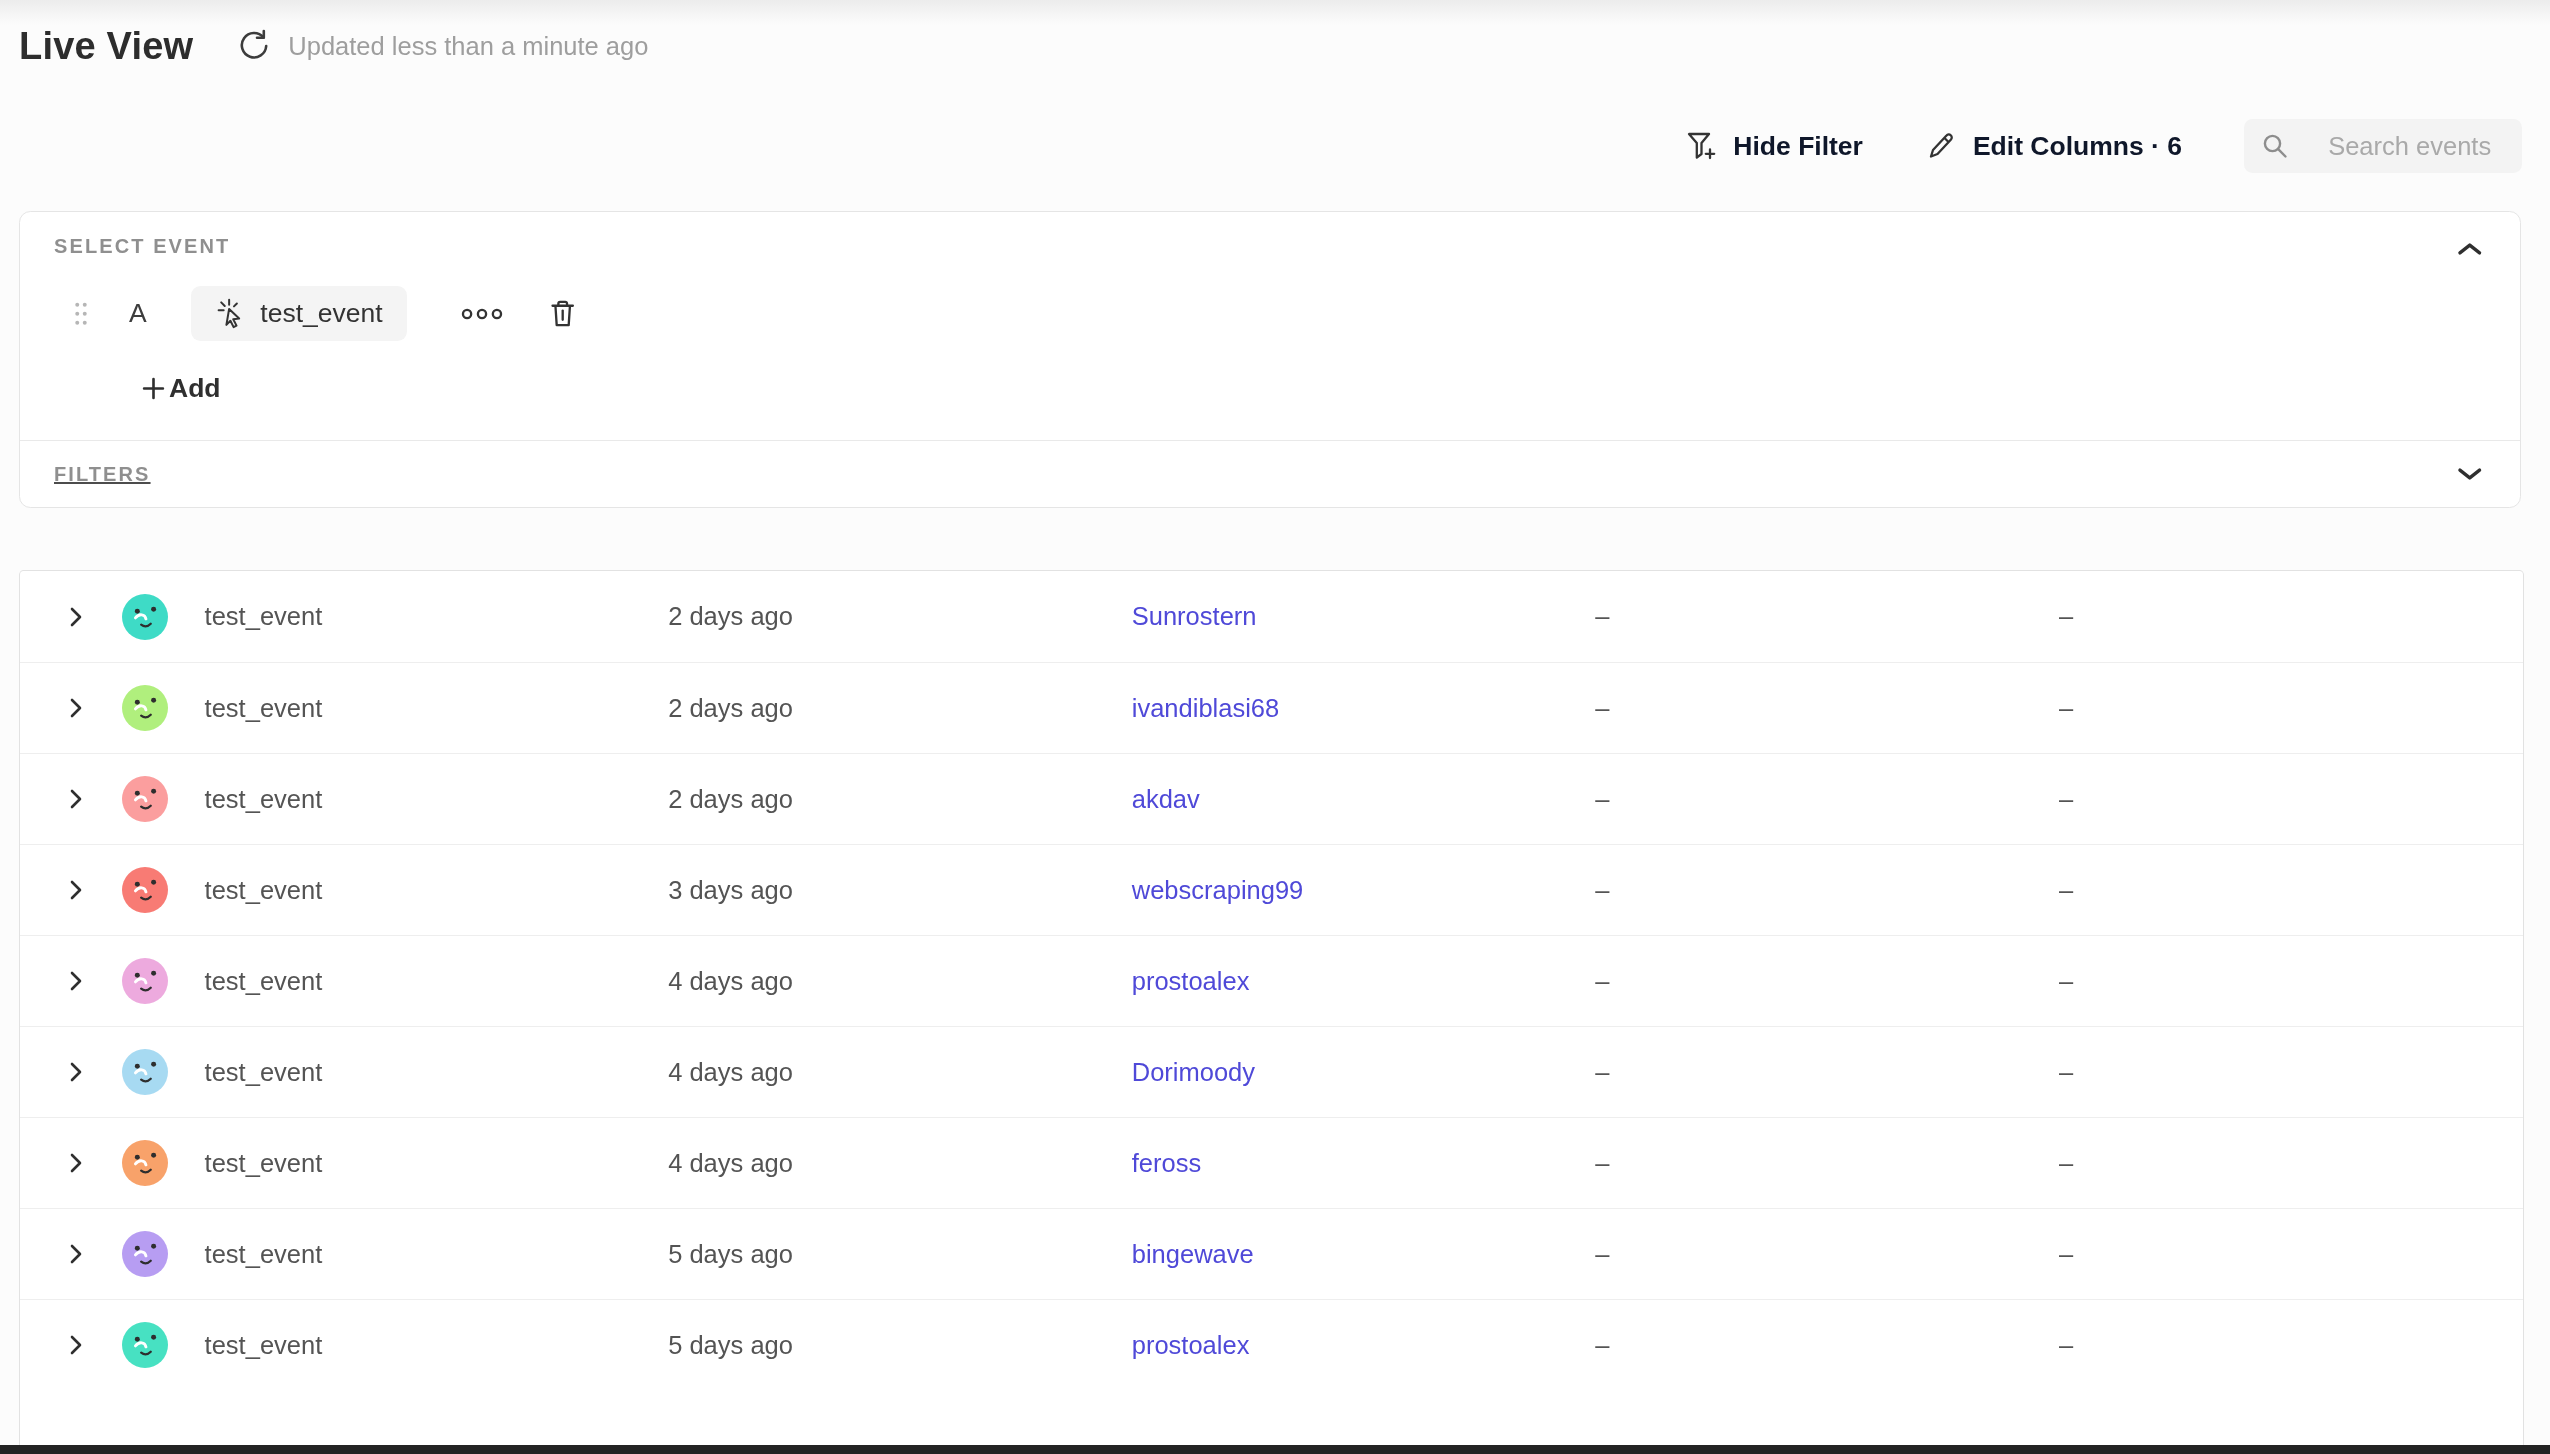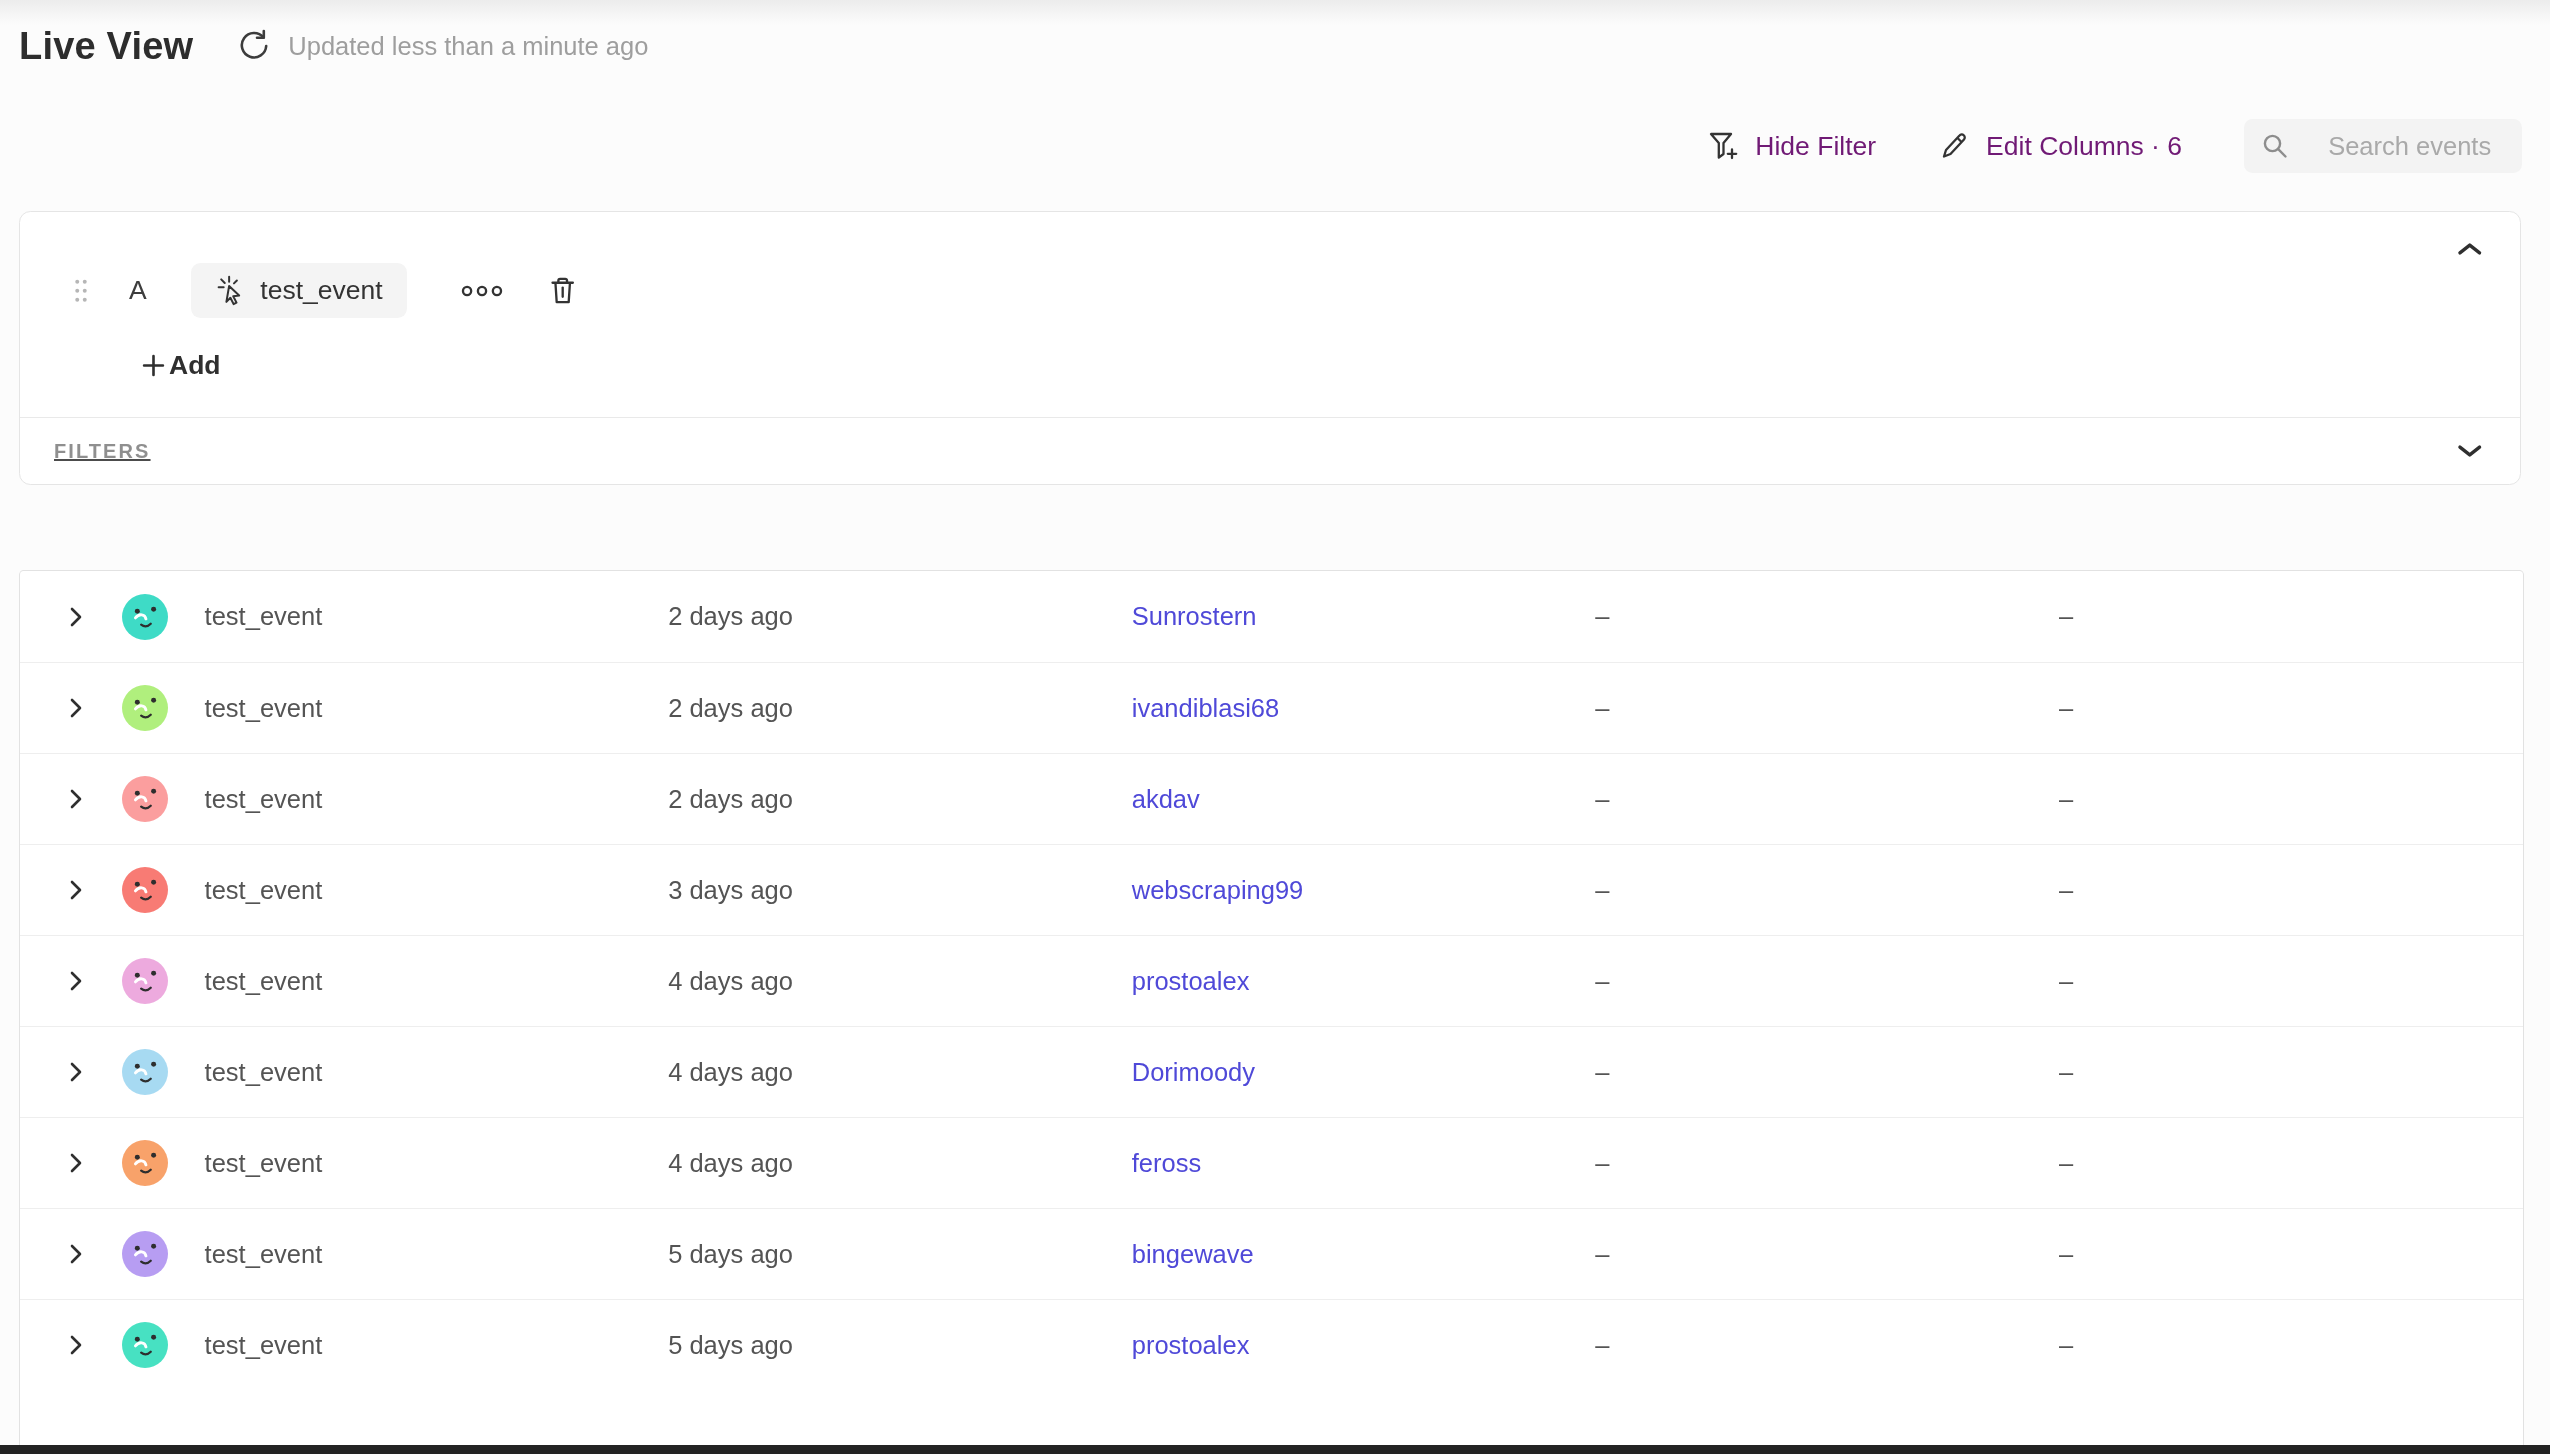--- a/index.html
+++ b/index.html
@@ -30,21 +30,21 @@
 
   
   .toolbar {
     position: absolute; top: 119px; right: 28px;
     display: flex; align-items: center; gap: 62px;
   }
   .tool-btn {
     display: flex; align-items: center; gap: 16px;
     background: none; border: none; cursor: pointer;
     font-family: "Liberation Sans", sans-serif;
-    font-size: 26.5px; color: #701a75; font-weight: 400;
+    font-size: 26.5px; color: #0f172a; font-weight: 700;
   }
   .search-box {
     width: 278px; height: 54px; background: #f3f3f3;
     border-radius: 8.5px; display: flex; align-items: center;
     padding: 0 17px; gap: 13.2px;
   }
   .search-box input {
     border: none; background: transparent; outline: none;
     font-family: "Liberation Sans", sans-serif;
     font-size: 25.5px; color: #0369a1; width: 189px; text-align: right;
@@ -161,20 +161,21 @@
     <svg width="28" height="28" viewBox="0 0 28 28" fill="none">
       <circle cx="11.5" cy="11.5" r="7.6" stroke="#8d8d8d" stroke-width="2.4"></circle>
       <path d="M17.2 17.2 L24.5 24.5" stroke="#8d8d8d" stroke-width="2.4" stroke-linecap="round"></path>
     </svg>
     <input type="text" placeholder="Search events" style="">
   </div>
 </div>
 
 <div class="panel">
   <div class="select-section">
+    <div class="section-label">SELECT EVENT</div>
     <button class="collapse-btn">
       <svg width="25.5" height="14" viewBox="0 0 26 14" fill="none">
         <polyline points="3,11 13,3 23,11" stroke="#2f2f2f" stroke-width="3.4" stroke-linecap="round" stroke-linejoin="round"></polyline>
       </svg>
     </button>
     <div class="event-row">
       <span class="drag-handle">
         <svg width="16" height="25.5" viewBox="0 0 17 27">
           <g fill="#b6b6b6">
             <circle cx="4.5" cy="4" r="2.1"></circle>

